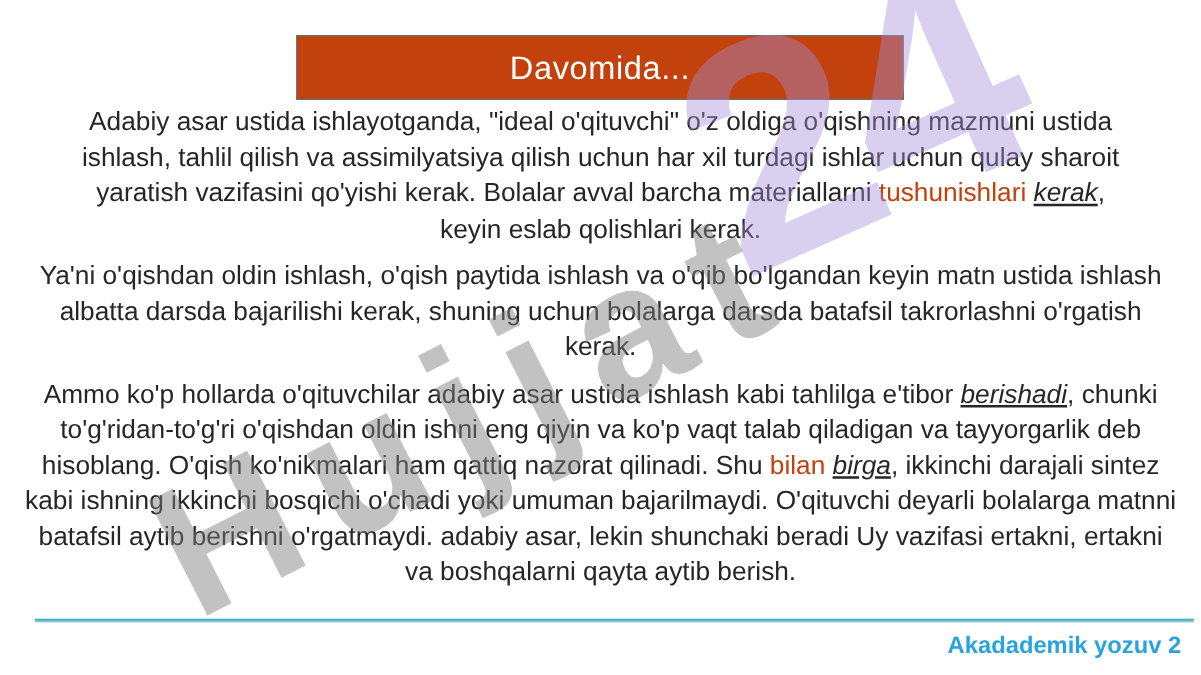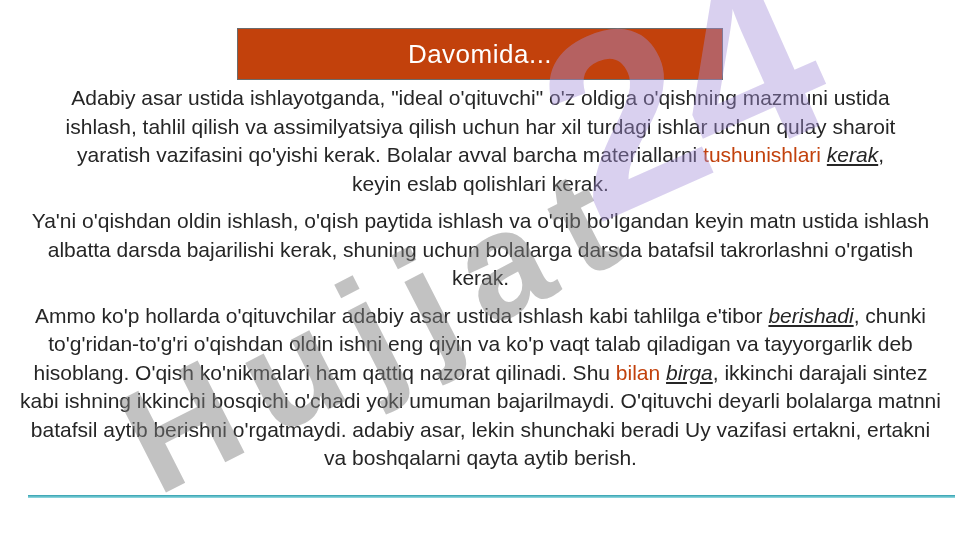--- a/index.html
+++ b/index.html
@@ -73,17 +73,18 @@
   </div>
 
   <div class="body-text">
       <p class="p0"><span>Adabiy asar ustida ishlayotganda, "ideal o'qituvchi" o'z oldiga o'qishning mazmuni ustida ishlash, tahlil qilish va assimilyatsiya qilish uchun har xil turdagi ishlar uchun qulay sharoit yaratish vazifasini qo'yishi kerak. Bolalar avval barcha materiallarni </span><span class="seg-link">tushunishlari</span><span> </span><span class="seg-underline">kerak</span><span>, keyin eslab qolishlari kerak.</span></p>
       <p class="p1"><span>Ya'ni o'qishdan oldin ishlash, o'qish paytida ishlash va o'qib bo'lgandan keyin matn ustida ishlash albatta darsda bajarilishi kerak, shuning uchun bolalarga darsda batafsil takrorlashni o'rgatish kerak.</span></p>
       <p class="p2"><span>Ammo ko'p hollarda o'qituvchilar adabiy asar ustida ishlash kabi tahlilga e'tibor </span><span class="seg-underline">berishadi</span><span>, chunki to'g'ridan-to'g'ri o'qishdan oldin ishni eng qiyin va ko'p vaqt talab qiladigan va tayyorgarlik deb hisoblang. O'qish ko'nikmalari ham qattiq nazorat qilinadi. Shu </span><span class="seg-link">bilan</span><span> </span><span class="seg-underline">birga</span><span>, ikkinchi darajali sintez kabi ishning ikkinchi bosqichi o'chadi yoki umuman bajarilmaydi. O'qituvchi deyarli bolalarga matnni batafsil aytib berishni o'rgatmaydi. adabiy asar, lekin shunchaki beradi Uy vazifasi ertakni, ertakni va boshqalarni qayta aytib berish.</span></p>
     </div>
 
   <div class="divider"></div>
 
+  <div class="footer">Akadademik yozuv 2</div>
 
   <div class="wm wm-gray">Hujjat</div>
   <div class="wm wm-purple">24</div>
 
 </div>
 
 </body></html>

